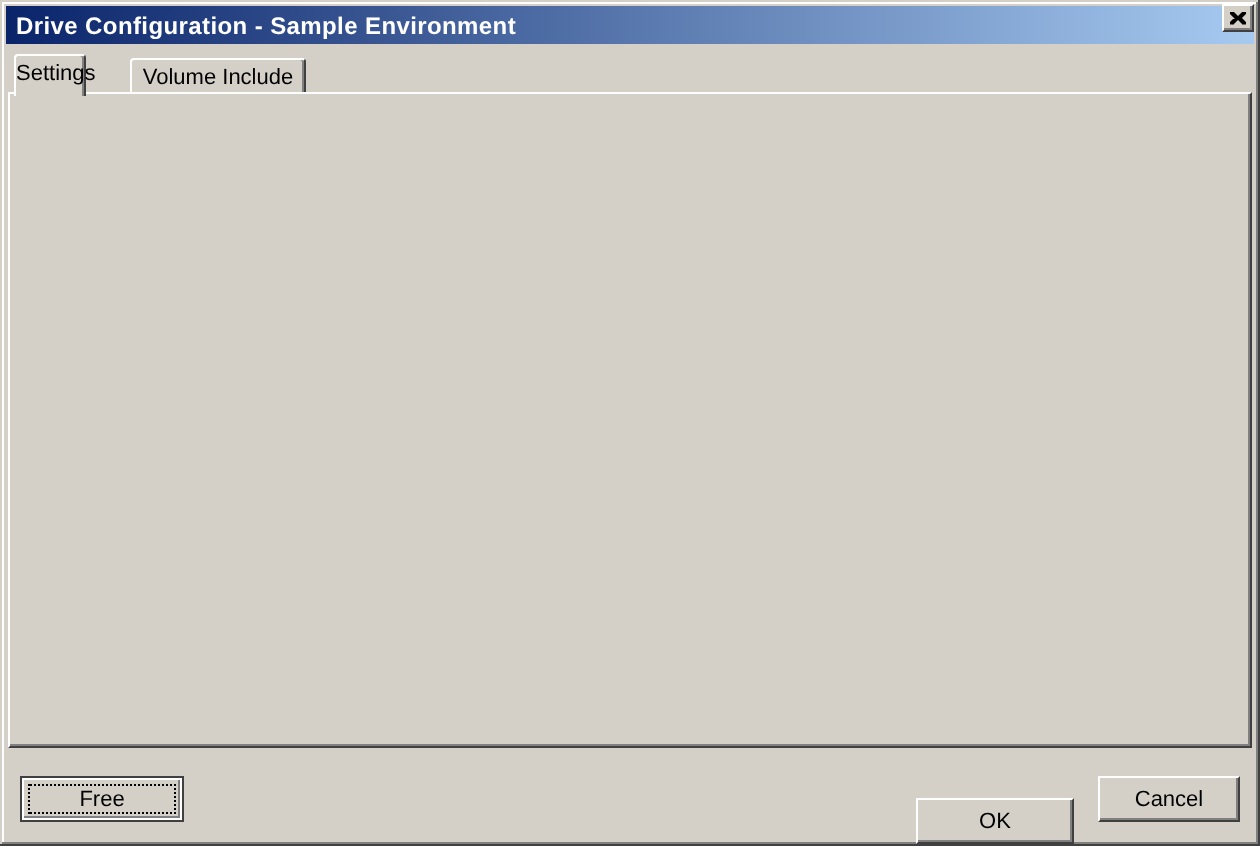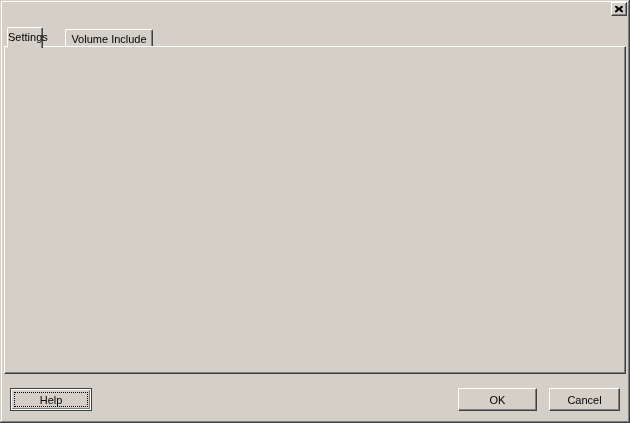--- a/index.html
+++ b/index.html
@@ -90,20 +90,23 @@
   
   .t3-c0{width:40px;} .t3-c1{width:98px;} .t3-c2{width:95px;} .t3-c3{width:120px;}
   .t3-c4{width:55px;} .t3-c5{width:65px;} .t3-c6{width:130px;}
   .filler{background:var(--face);}
 </style>
 </head>
 <body>
 
 <div class="dialog">
 
+  <div class="titlebar">
+    <span class="title">Drive Configuration - Sample Environment</span>
+  </div>
   <button class="close-btn">
     <svg width="8" height="7" viewBox="0 0 8 7">
       <path d="M0 0 L3 3 L0 6 M8 0 L5 3 L8 6 M1 0 L4 3 M7 0 L4 3 M1 6 L4 3 M7 6 L4 3" stroke="#000" stroke-width="1.4" fill="none"></path>
     </svg>
   </button>
 
   <div class="tab active">Settings</div>
   <div class="tab inactive">Volume Include</div>
 
   <div class="tabpanel"></div>
@@ -280,16 +283,16 @@
         </div>
         <div class="ddzone" style="width:15px;">
             <span class="arr"></span>
           </div>
       </div>
       <div class="td white t3-c6">512 MB</div>
     </div>
     <div class="filler" style="height:13px;"></div>
   </div>
 
-  <button class="btn focused" style="left:10px;top:388px;width:82px;height:23px;">Help</button>
-  <button class="btn" style="left:458px;top:388px;width:79px;height:23px;">OK</button>
+  <button class="btn focused" style="left:10px;top:388px;width:82px;height:23px;">Free</button>
+  <button class="btn" style="left:458px;top:399px;width:79px;height:23px;">OK</button>
   <button class="btn" style="left:549px;top:388px;width:71px;height:23px;text-align:right;">Cancel</button>
 </div>
 
 </body></html>

